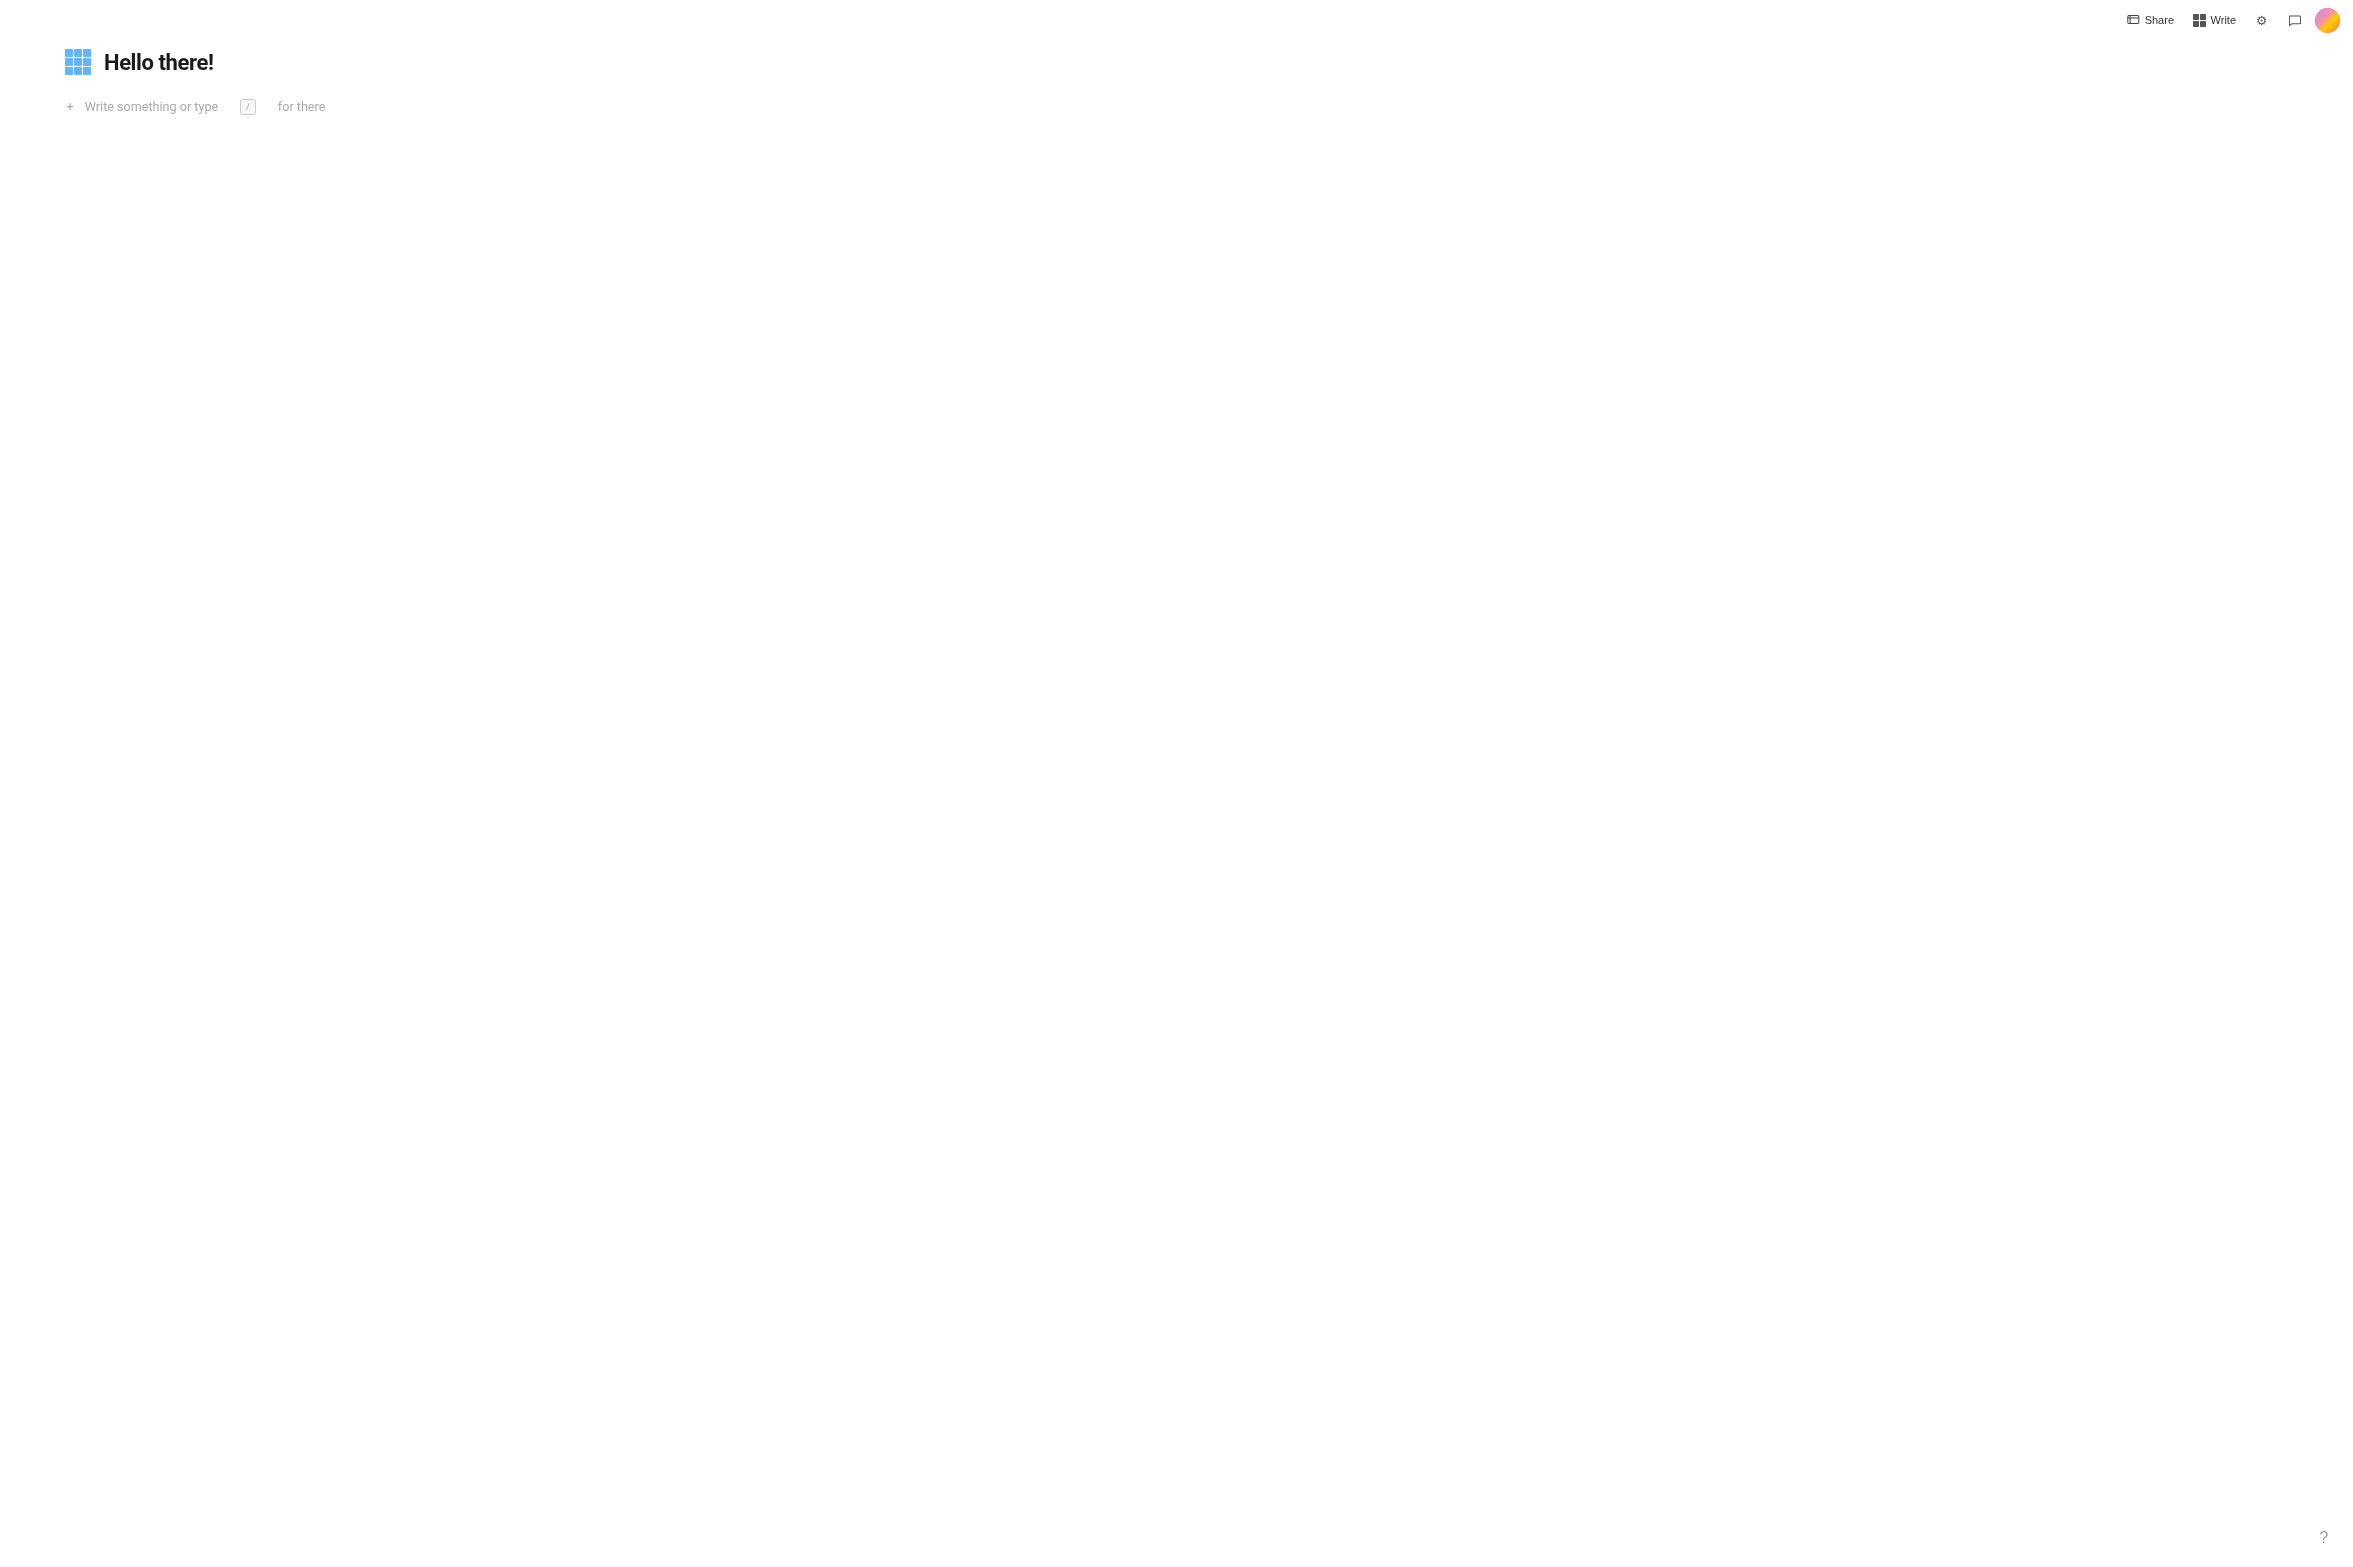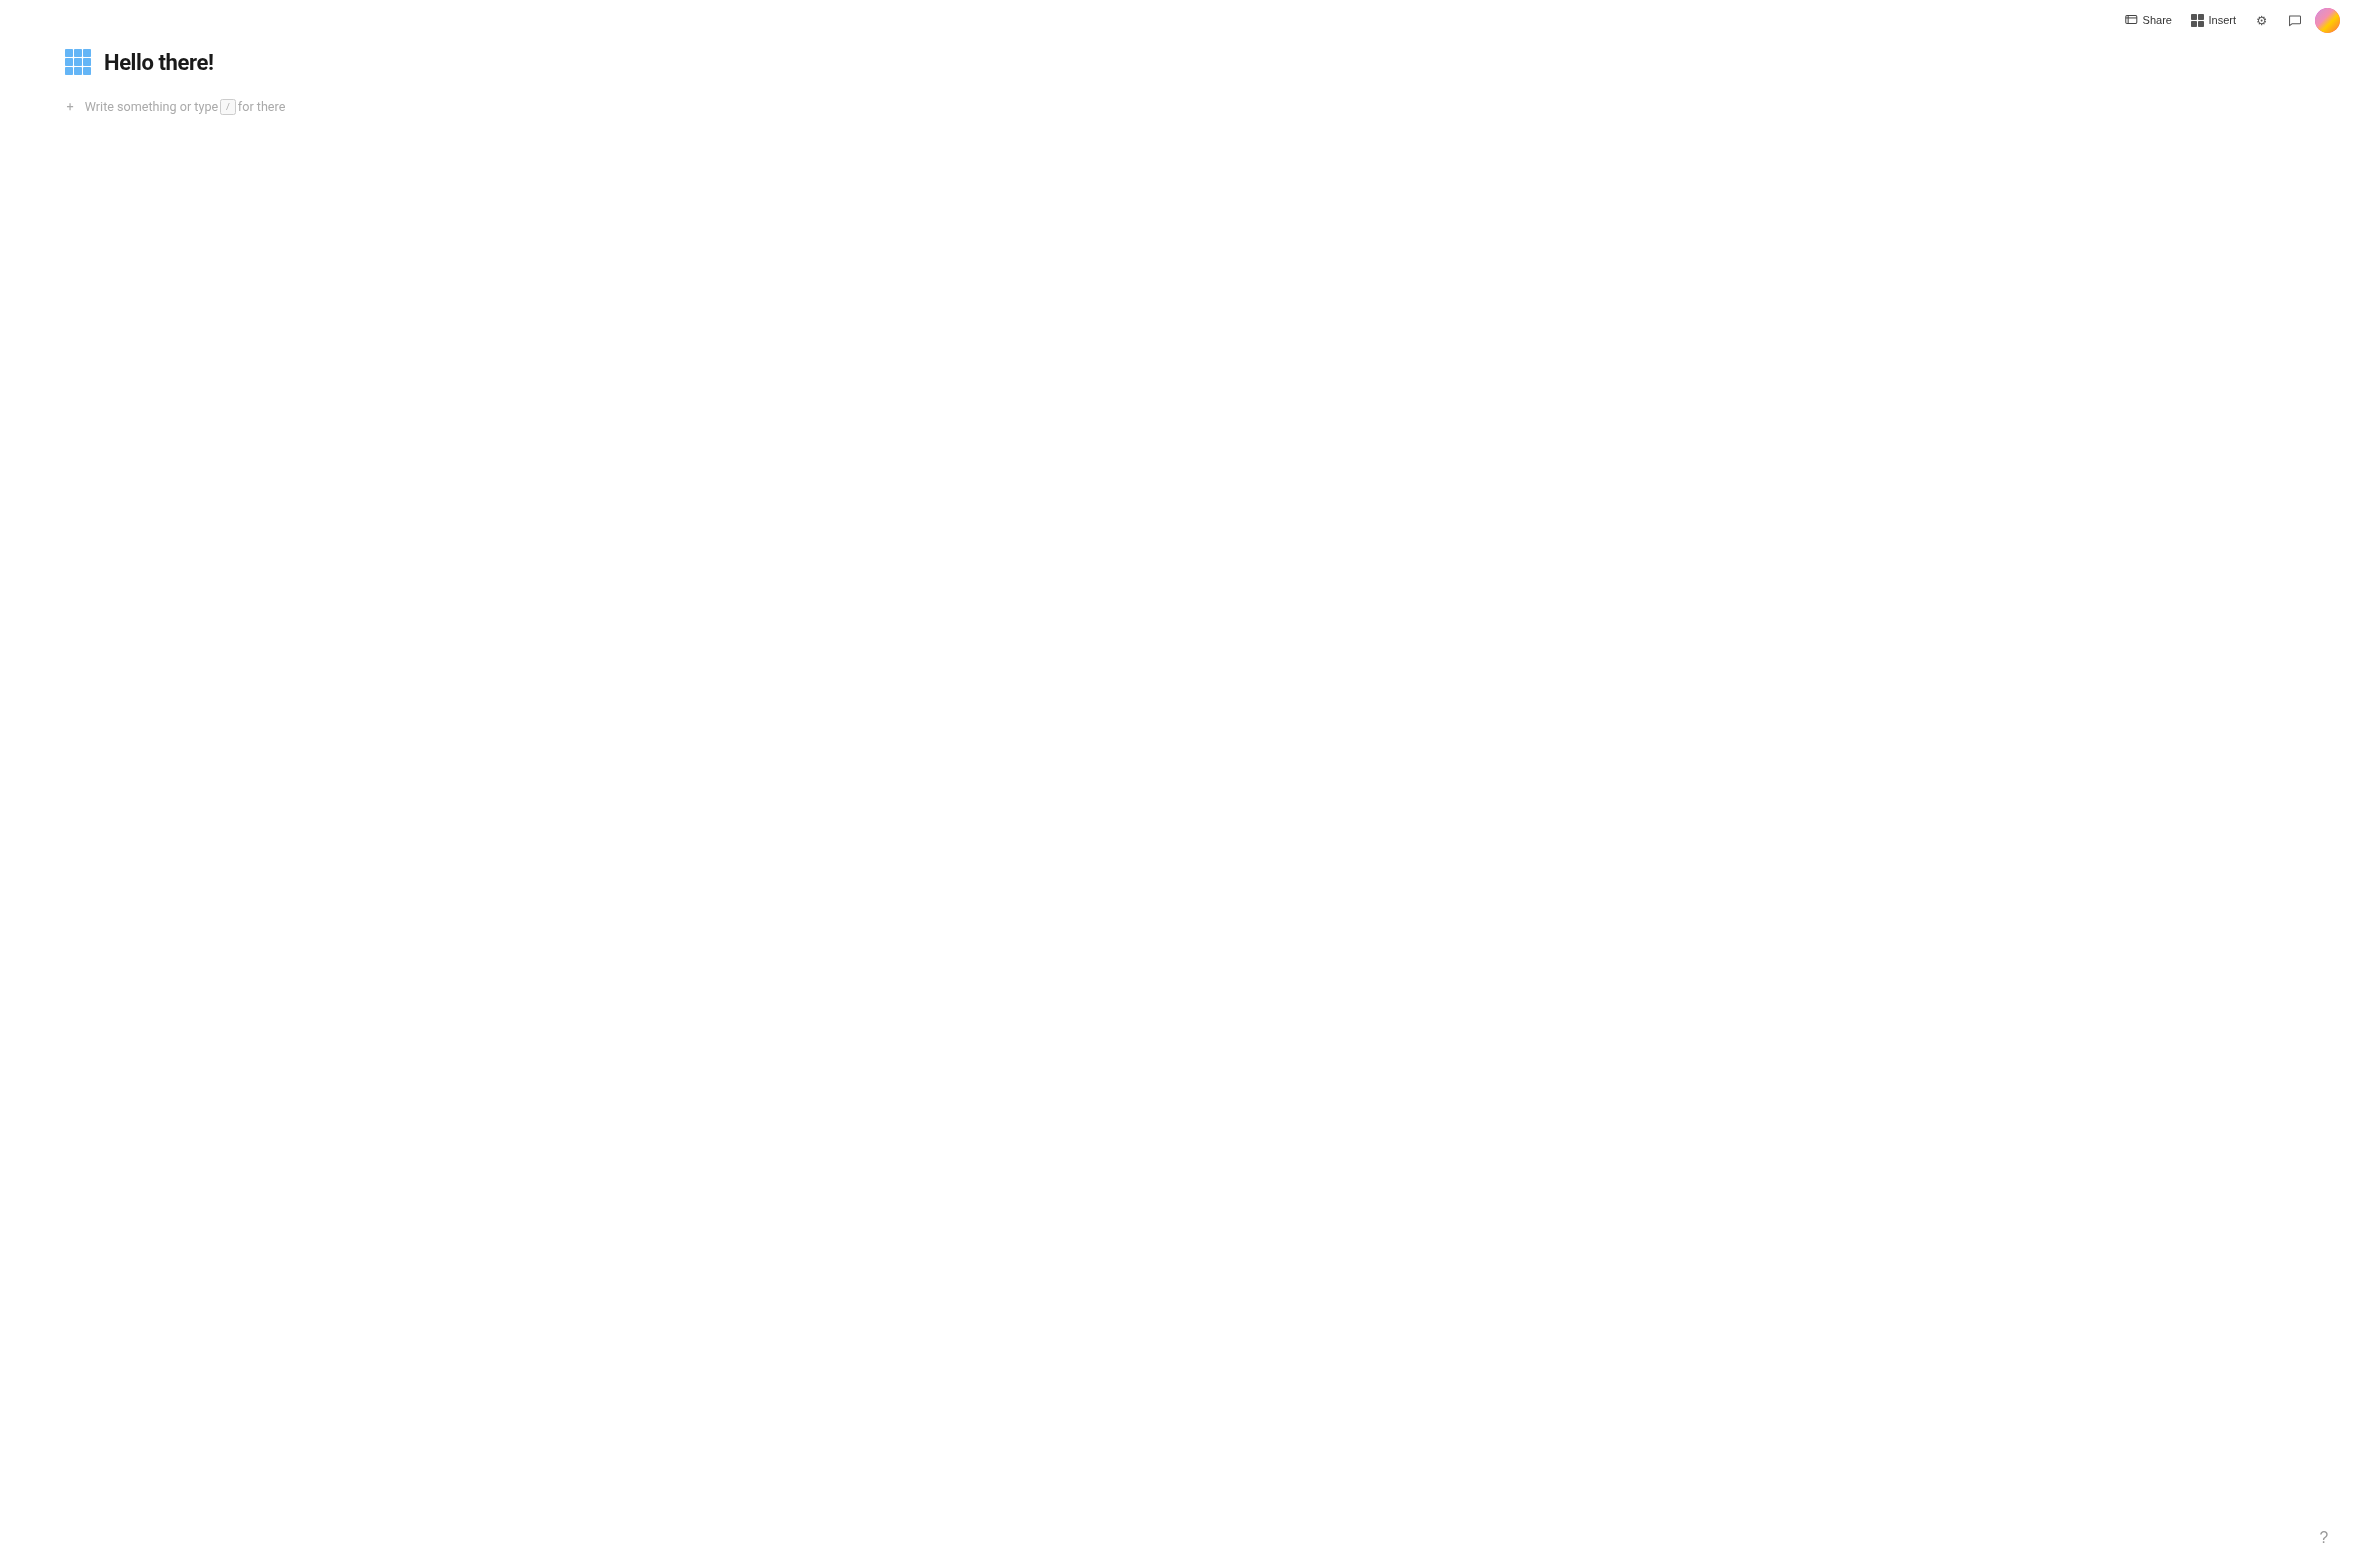--- a/index.html
+++ b/index.html
@@ -130,21 +130,21 @@
       width: 14px;
       text-align: center;
       flex-shrink: 0;
     }
 
     .placeholder-text {
       font-size: 12.6px;
       color: #aaa;
       display: flex;
       align-items: center;
-      gap: 2px;
+      gap: 22px;
     }
 
     .slash-badge {
       display: inline-flex;
       align-items: center;
       justify-content: center;
       width: 15.7px;
       height: 15.7px;
       border: 0.8px solid #ccc;
       border-radius: 2.4px;
@@ -215,21 +215,21 @@
 
   <button class="toolbar-btn">
     <span class="btn-icon">
       <div class="insert-grid">
         <div class="insert-cell" style="background:#555;"></div>
         <div class="insert-cell" style="background:#555;"></div>
         <div class="insert-cell" style="background:#555;"></div>
         <div class="insert-cell" style="background:#555;"></div>
       </div>
     </span>
-    <span>Insert</span>
+    <span>Write</span>
   </button>
 
   <button class="toolbar-btn">
     <span class="btn-icon gear-symbol">⚙</span>
   </button>
 
   <button class="toolbar-btn">
     <span class="btn-icon comment-symbol">
       <svg width="13.3" height="13.3" viewBox="0 0 17 17" fill="none" xmlns="http://www.w3.org/2000/svg">
         <path d="M2 2.5h13a1 1 0 011 1v8a1 1 0 01-1 1H5l-3 2.5V3.5a1 1 0 011-1z" stroke="#555" stroke-width="1.3" fill="none" stroke-linejoin="round"></path>

